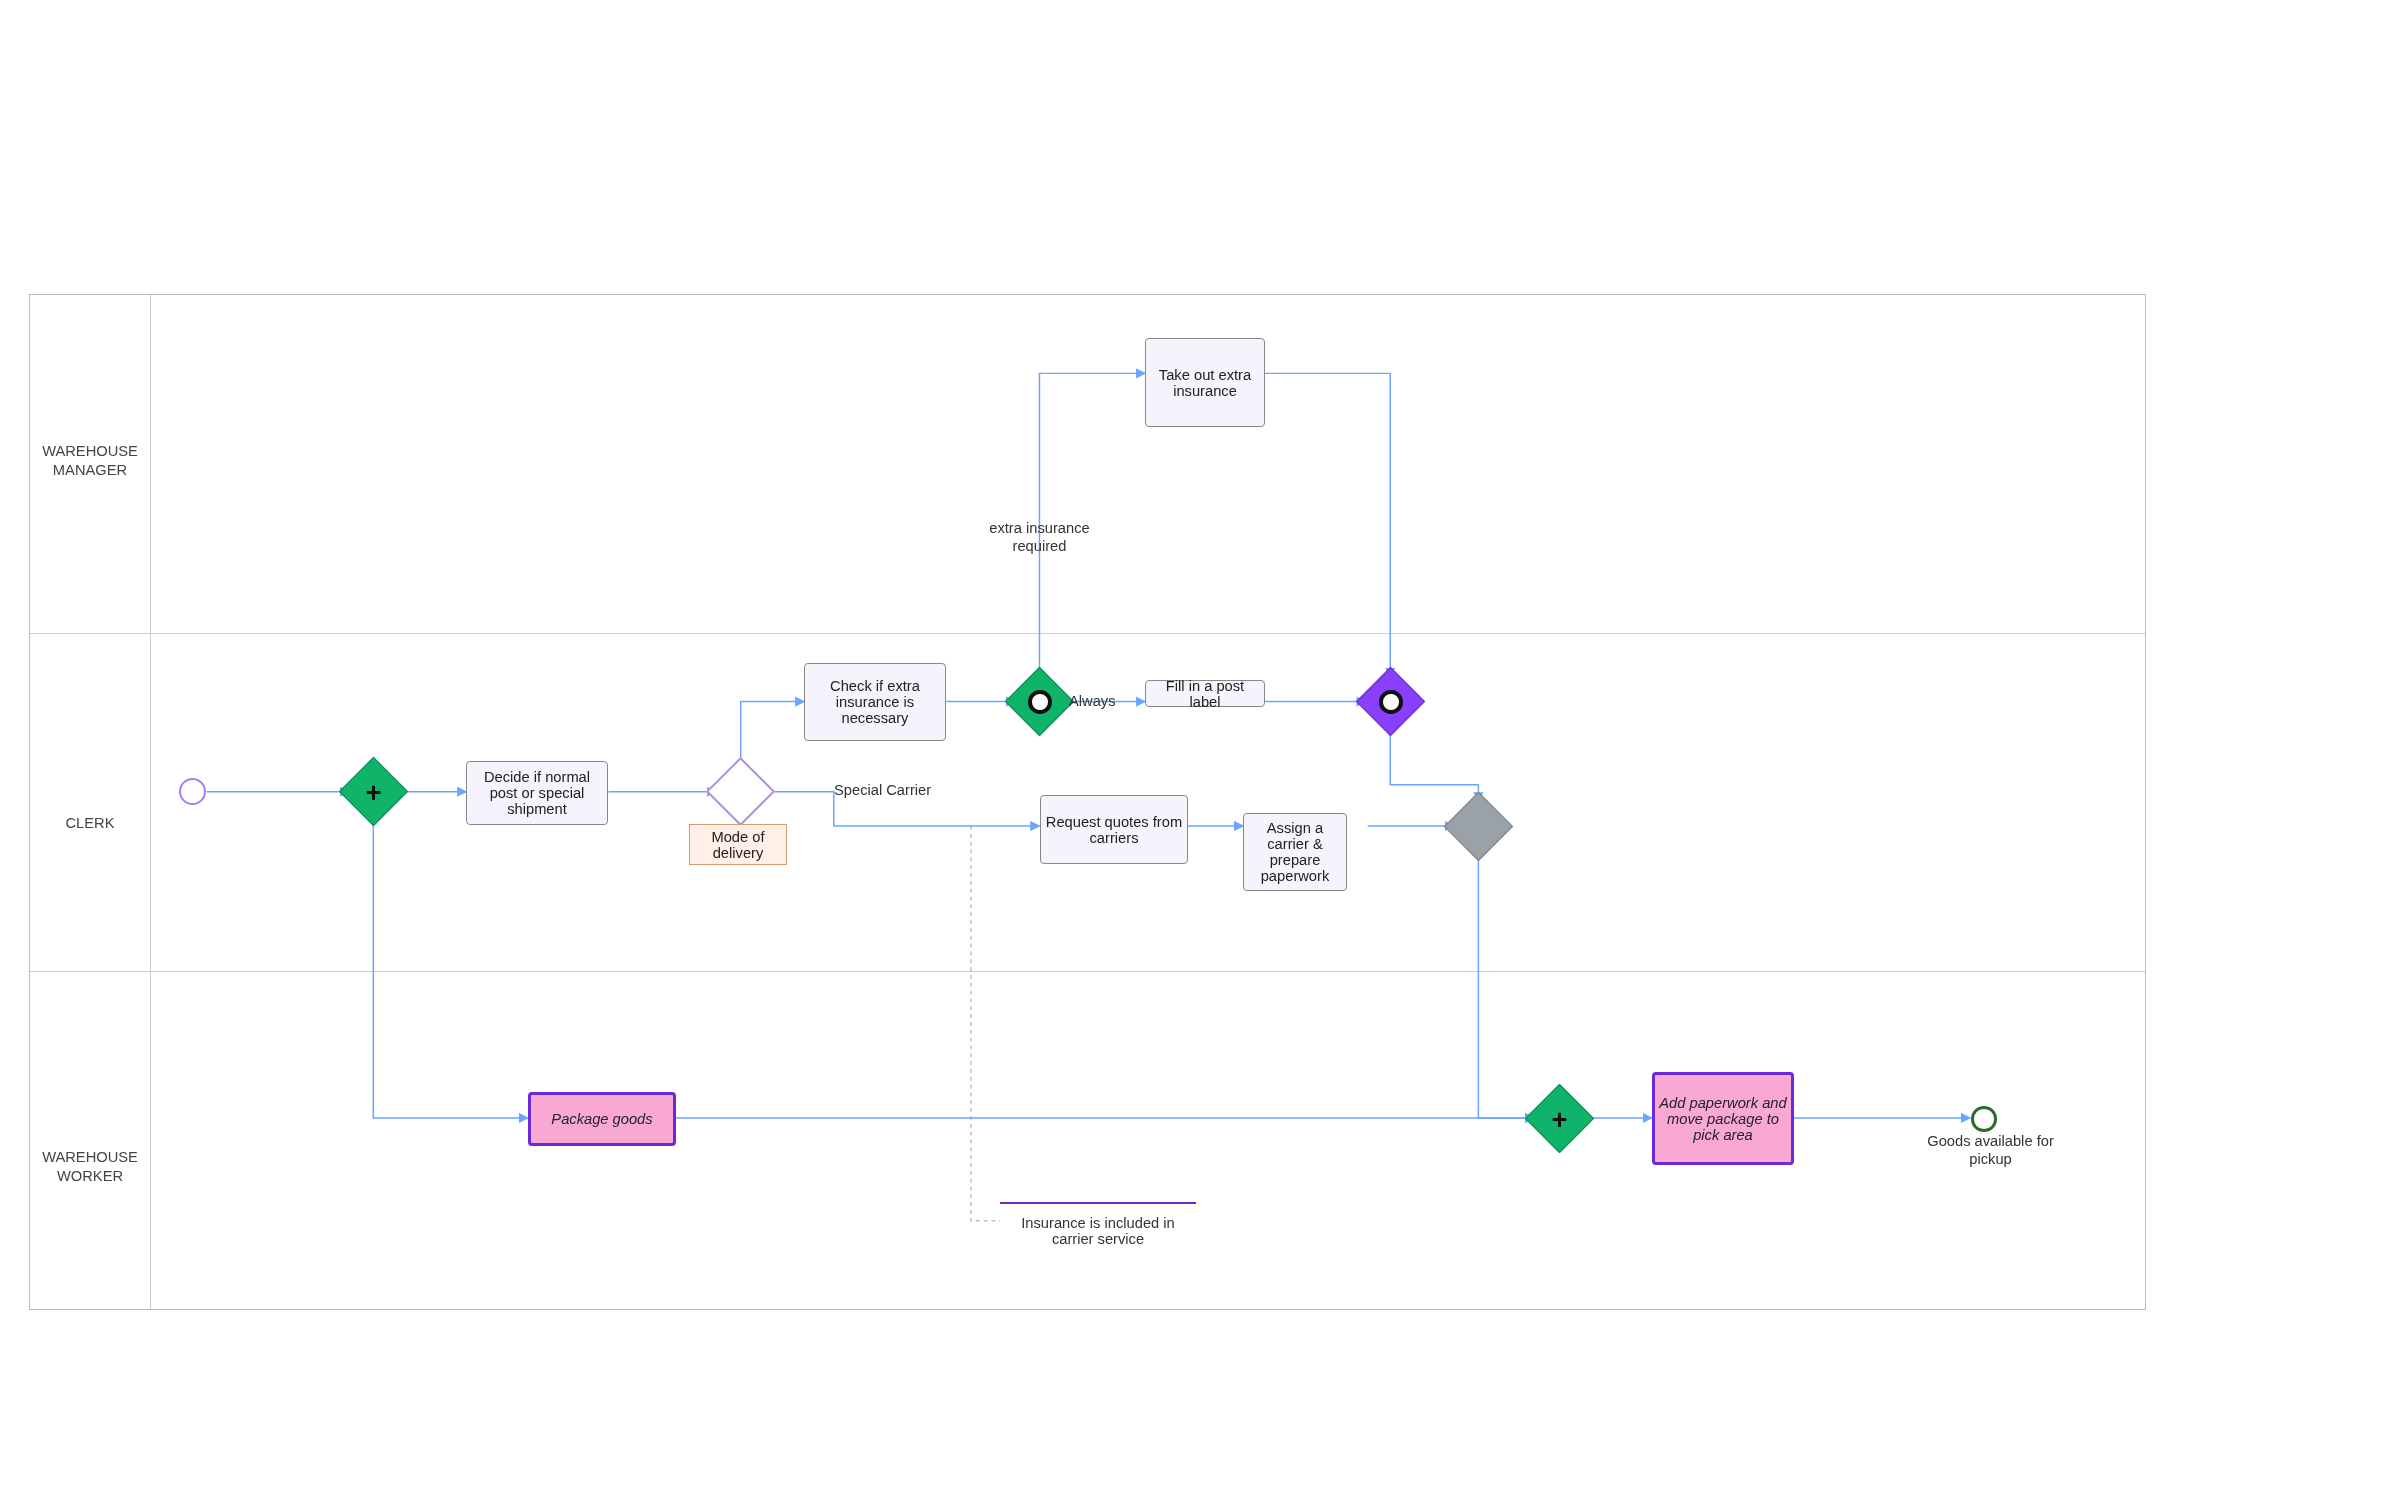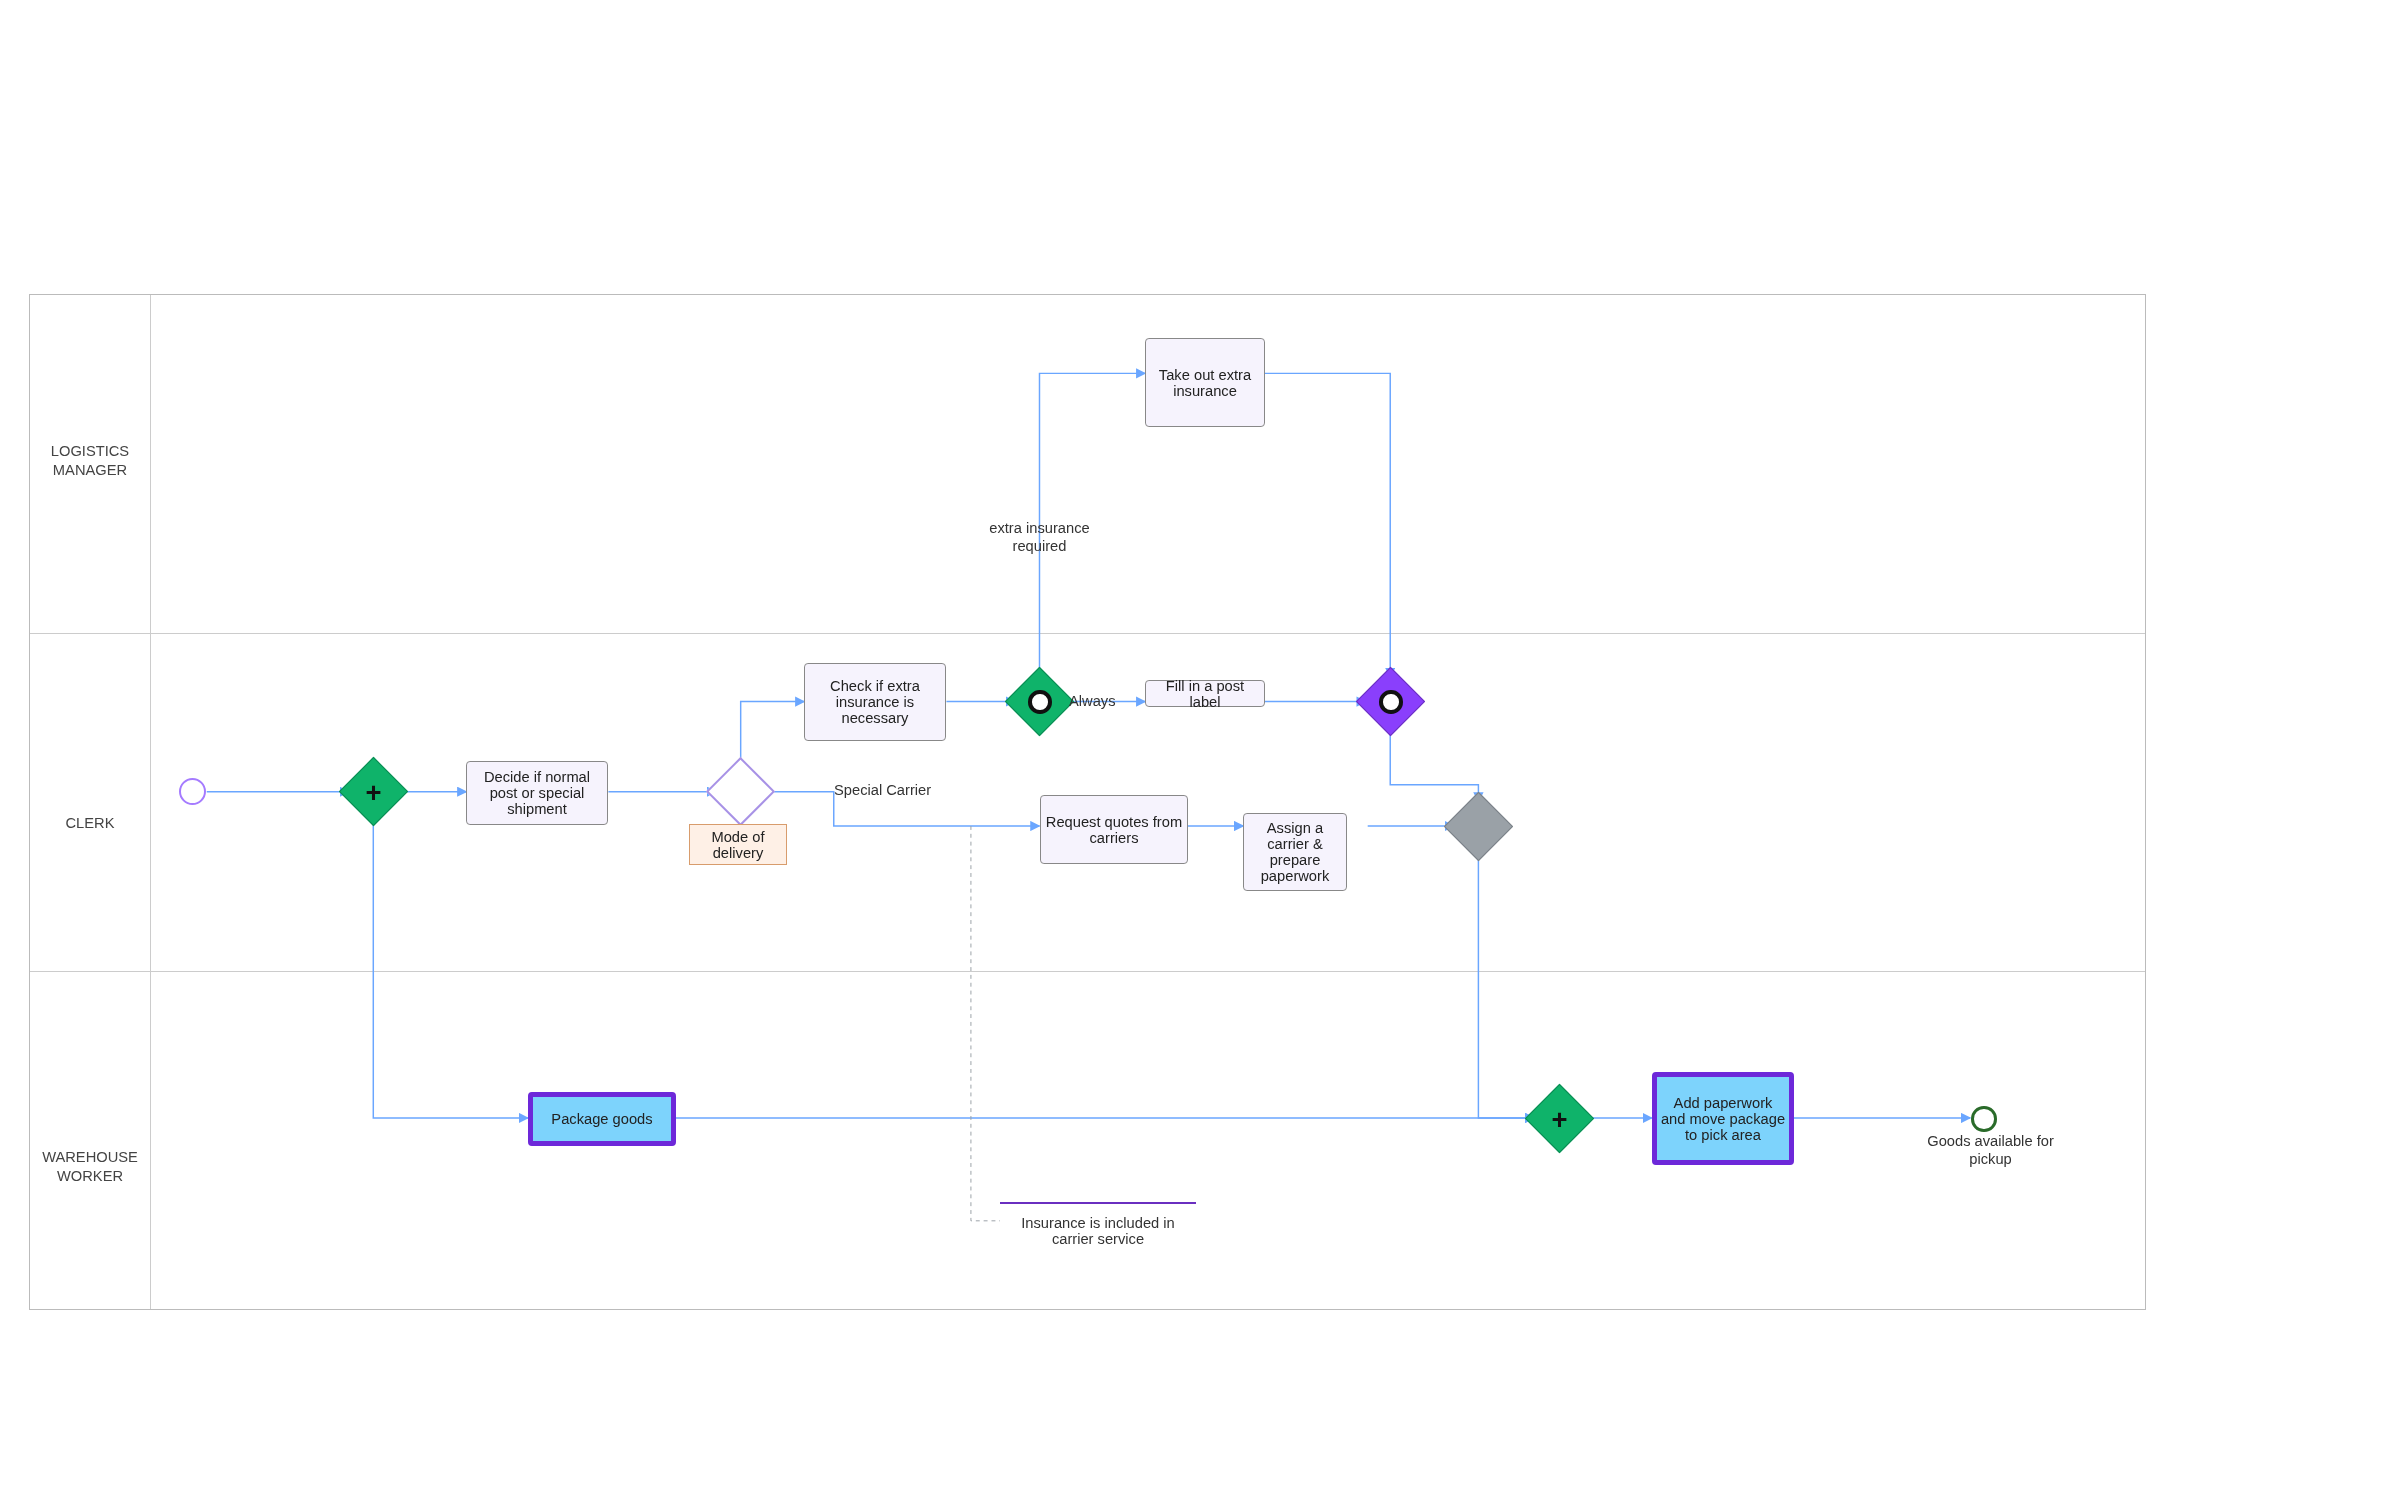--- a/index.html
+++ b/index.html
@@ -23,21 +23,21 @@
   svg.wires { position:absolute; left:0; top:0; width:100%; height:100%; pointer-events:none; }
   .node {
     position:absolute; box-sizing:border-box;
     display:flex; align-items:center; justify-content:center;
     text-align:center; font-size:14.7px; color:#222;
     padding:3.9px;
   }
   .task {
     border:1px solid #888; border-radius:3.9px; background:#f6f3fd;
   }
-  .task-ww { background:#7dd3fc; border:5px solid #6d28d9; }
+  .task-ww { background:#f9a8d4; border:3px solid #6d28d9;font-style:italic; }
   .annotation {
     border:1px solid #d89c6c; background:#fef0e6; font-size:14.7px;
   }
   .note {
     border-top:2px solid #6a2fc0; background:#fff; font-size:14.7px; color:#333;
     padding-top:5.9px;
   }
   .edge-label {
     position:absolute; font-size:14.7px; color:#333; background:transparent;
     text-align:center; line-height:1.2;
@@ -75,21 +75,21 @@
 
 
   <div class="pool">
 
     <div class="lane-header-border"></div>
 
     <div class="lane-border-top" style="top:338px;"></div>
     <div class="lane-border-top" style="top:676px;"></div>
 
     <div class="lane-label" style="top:147px;">
-      <span>LOGISTICS MANAGER</span>
+      <span>WAREHOUSE MANAGER</span>
     </div>
     <div class="lane-label" style="top:519px;">
       <span>CLERK</span>
     </div>
     <div class="lane-label" style="top:853px;">
       <span>WAREHOUSE WORKER</span>
     </div>
 
     <svg class="wires" viewBox="0 0 2158 1035" width="2115" height="1014">
       <defs>

